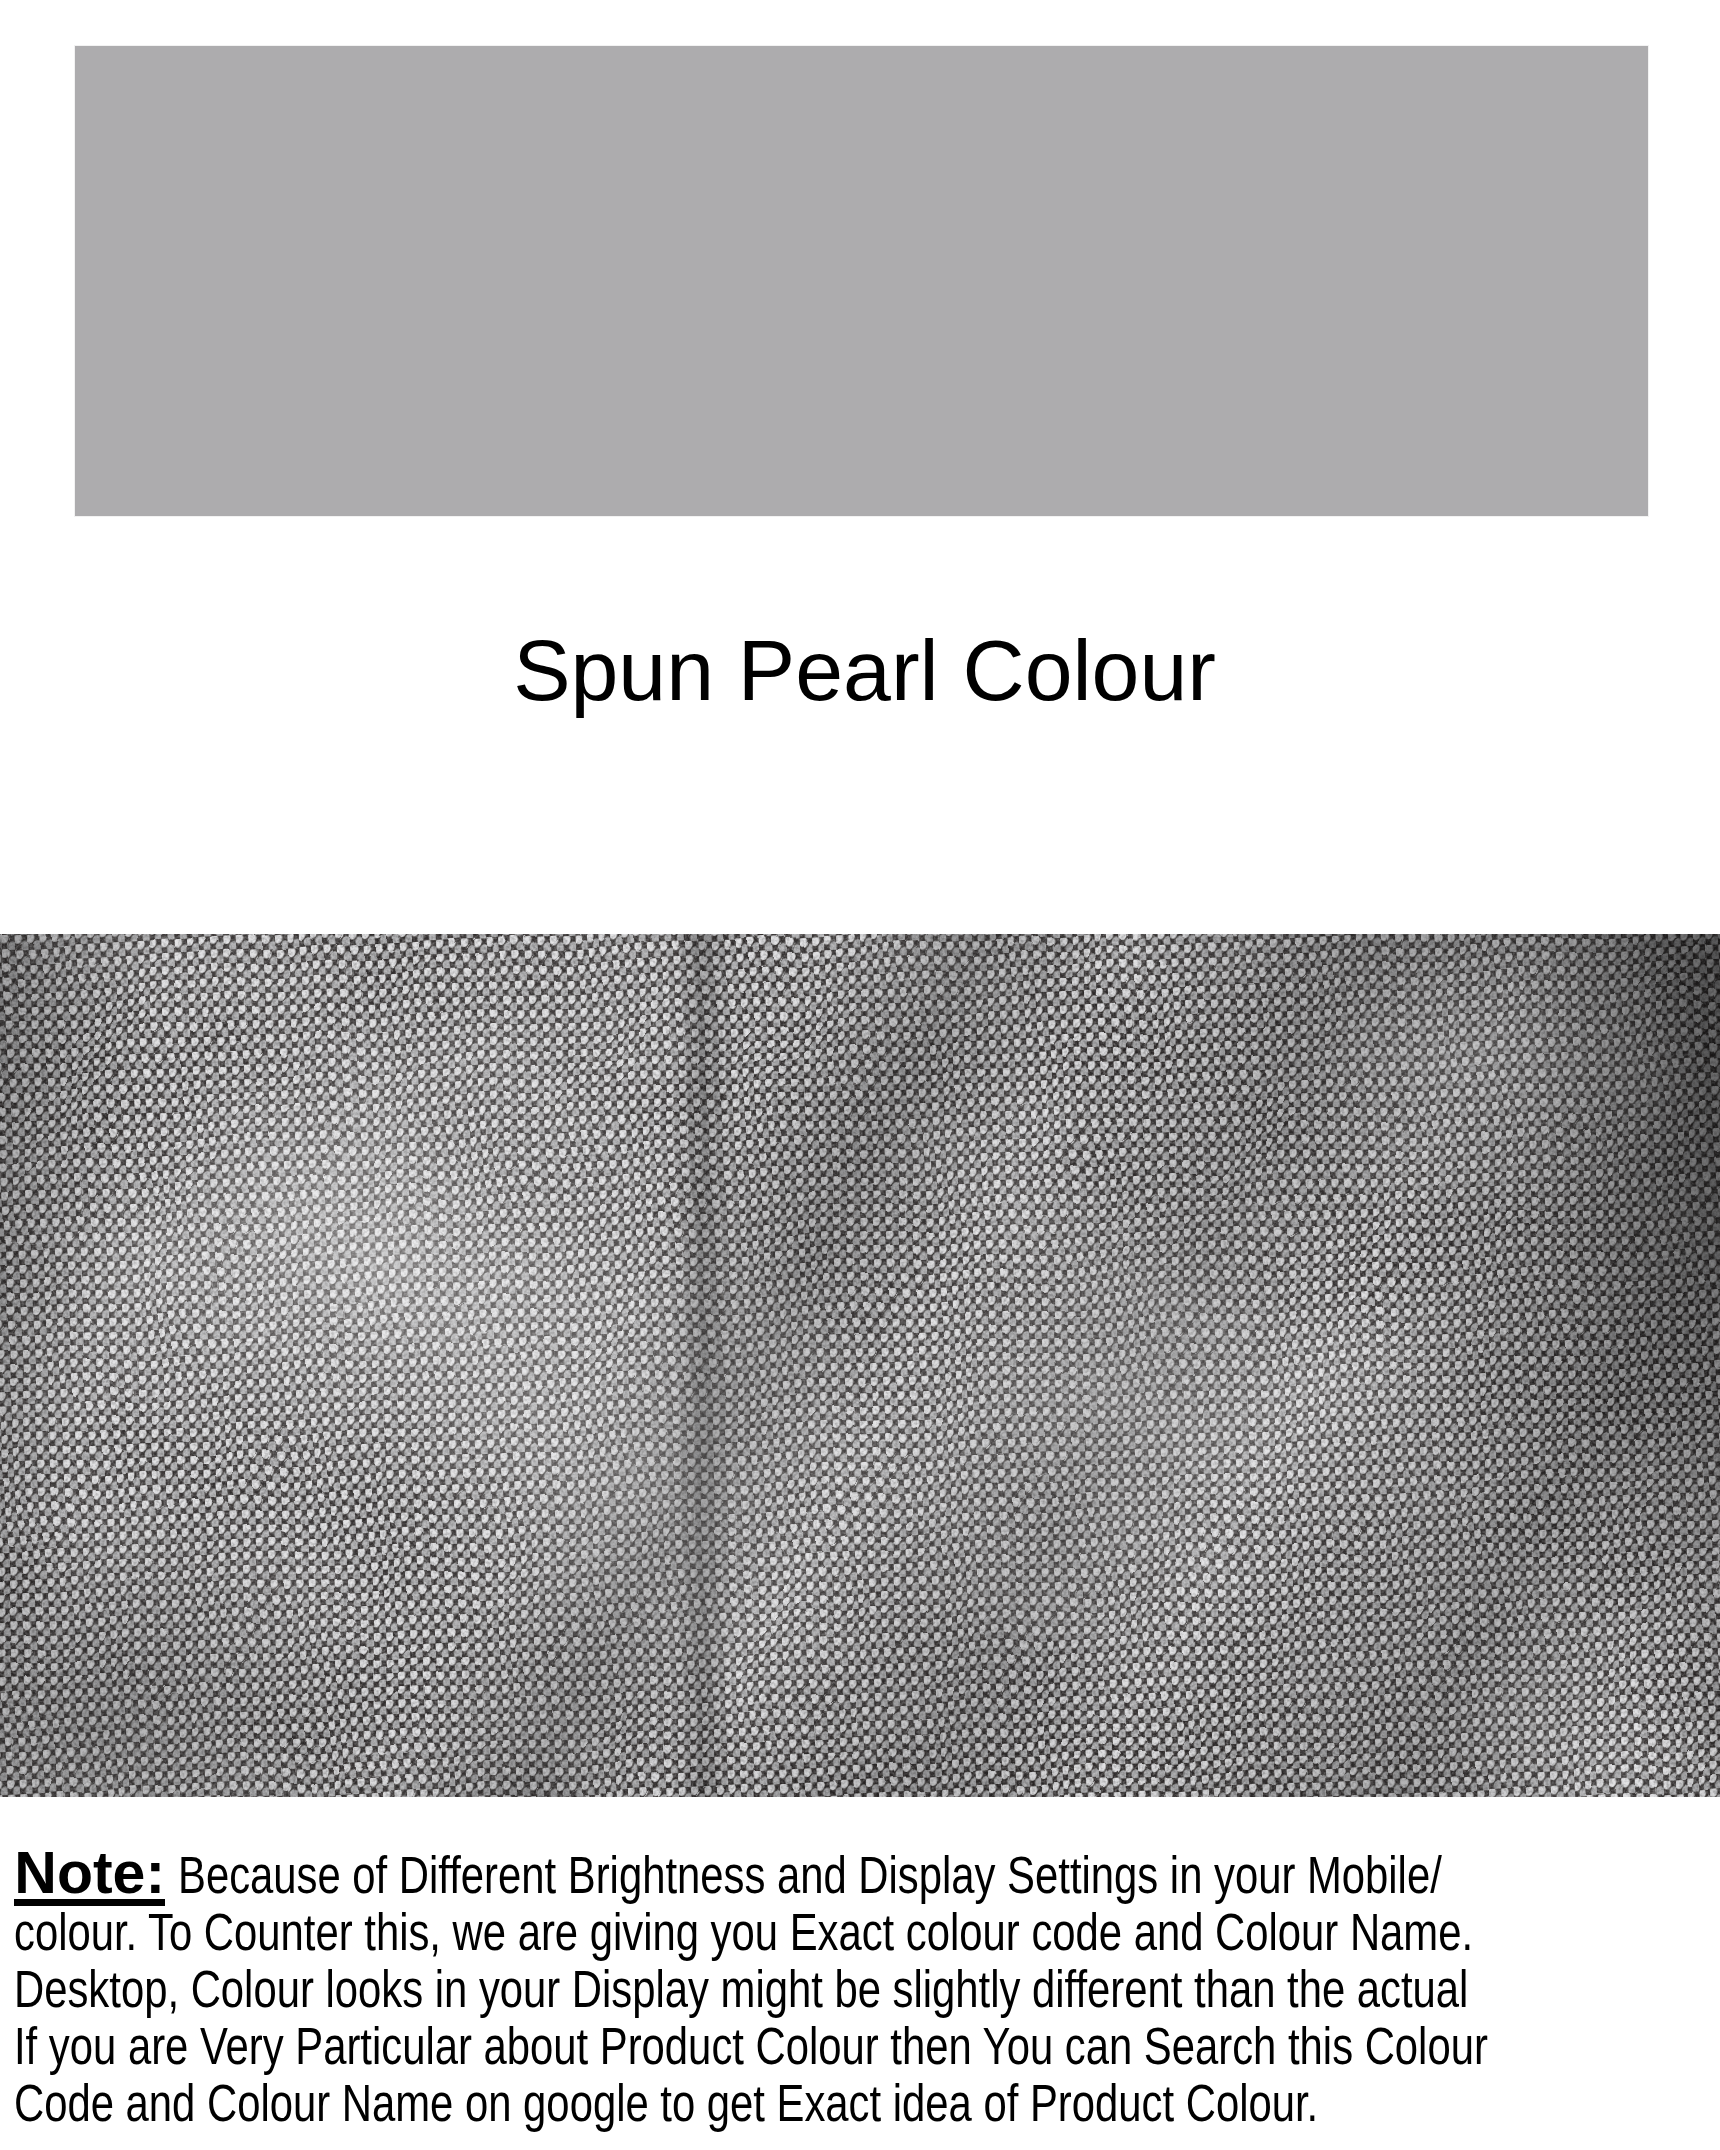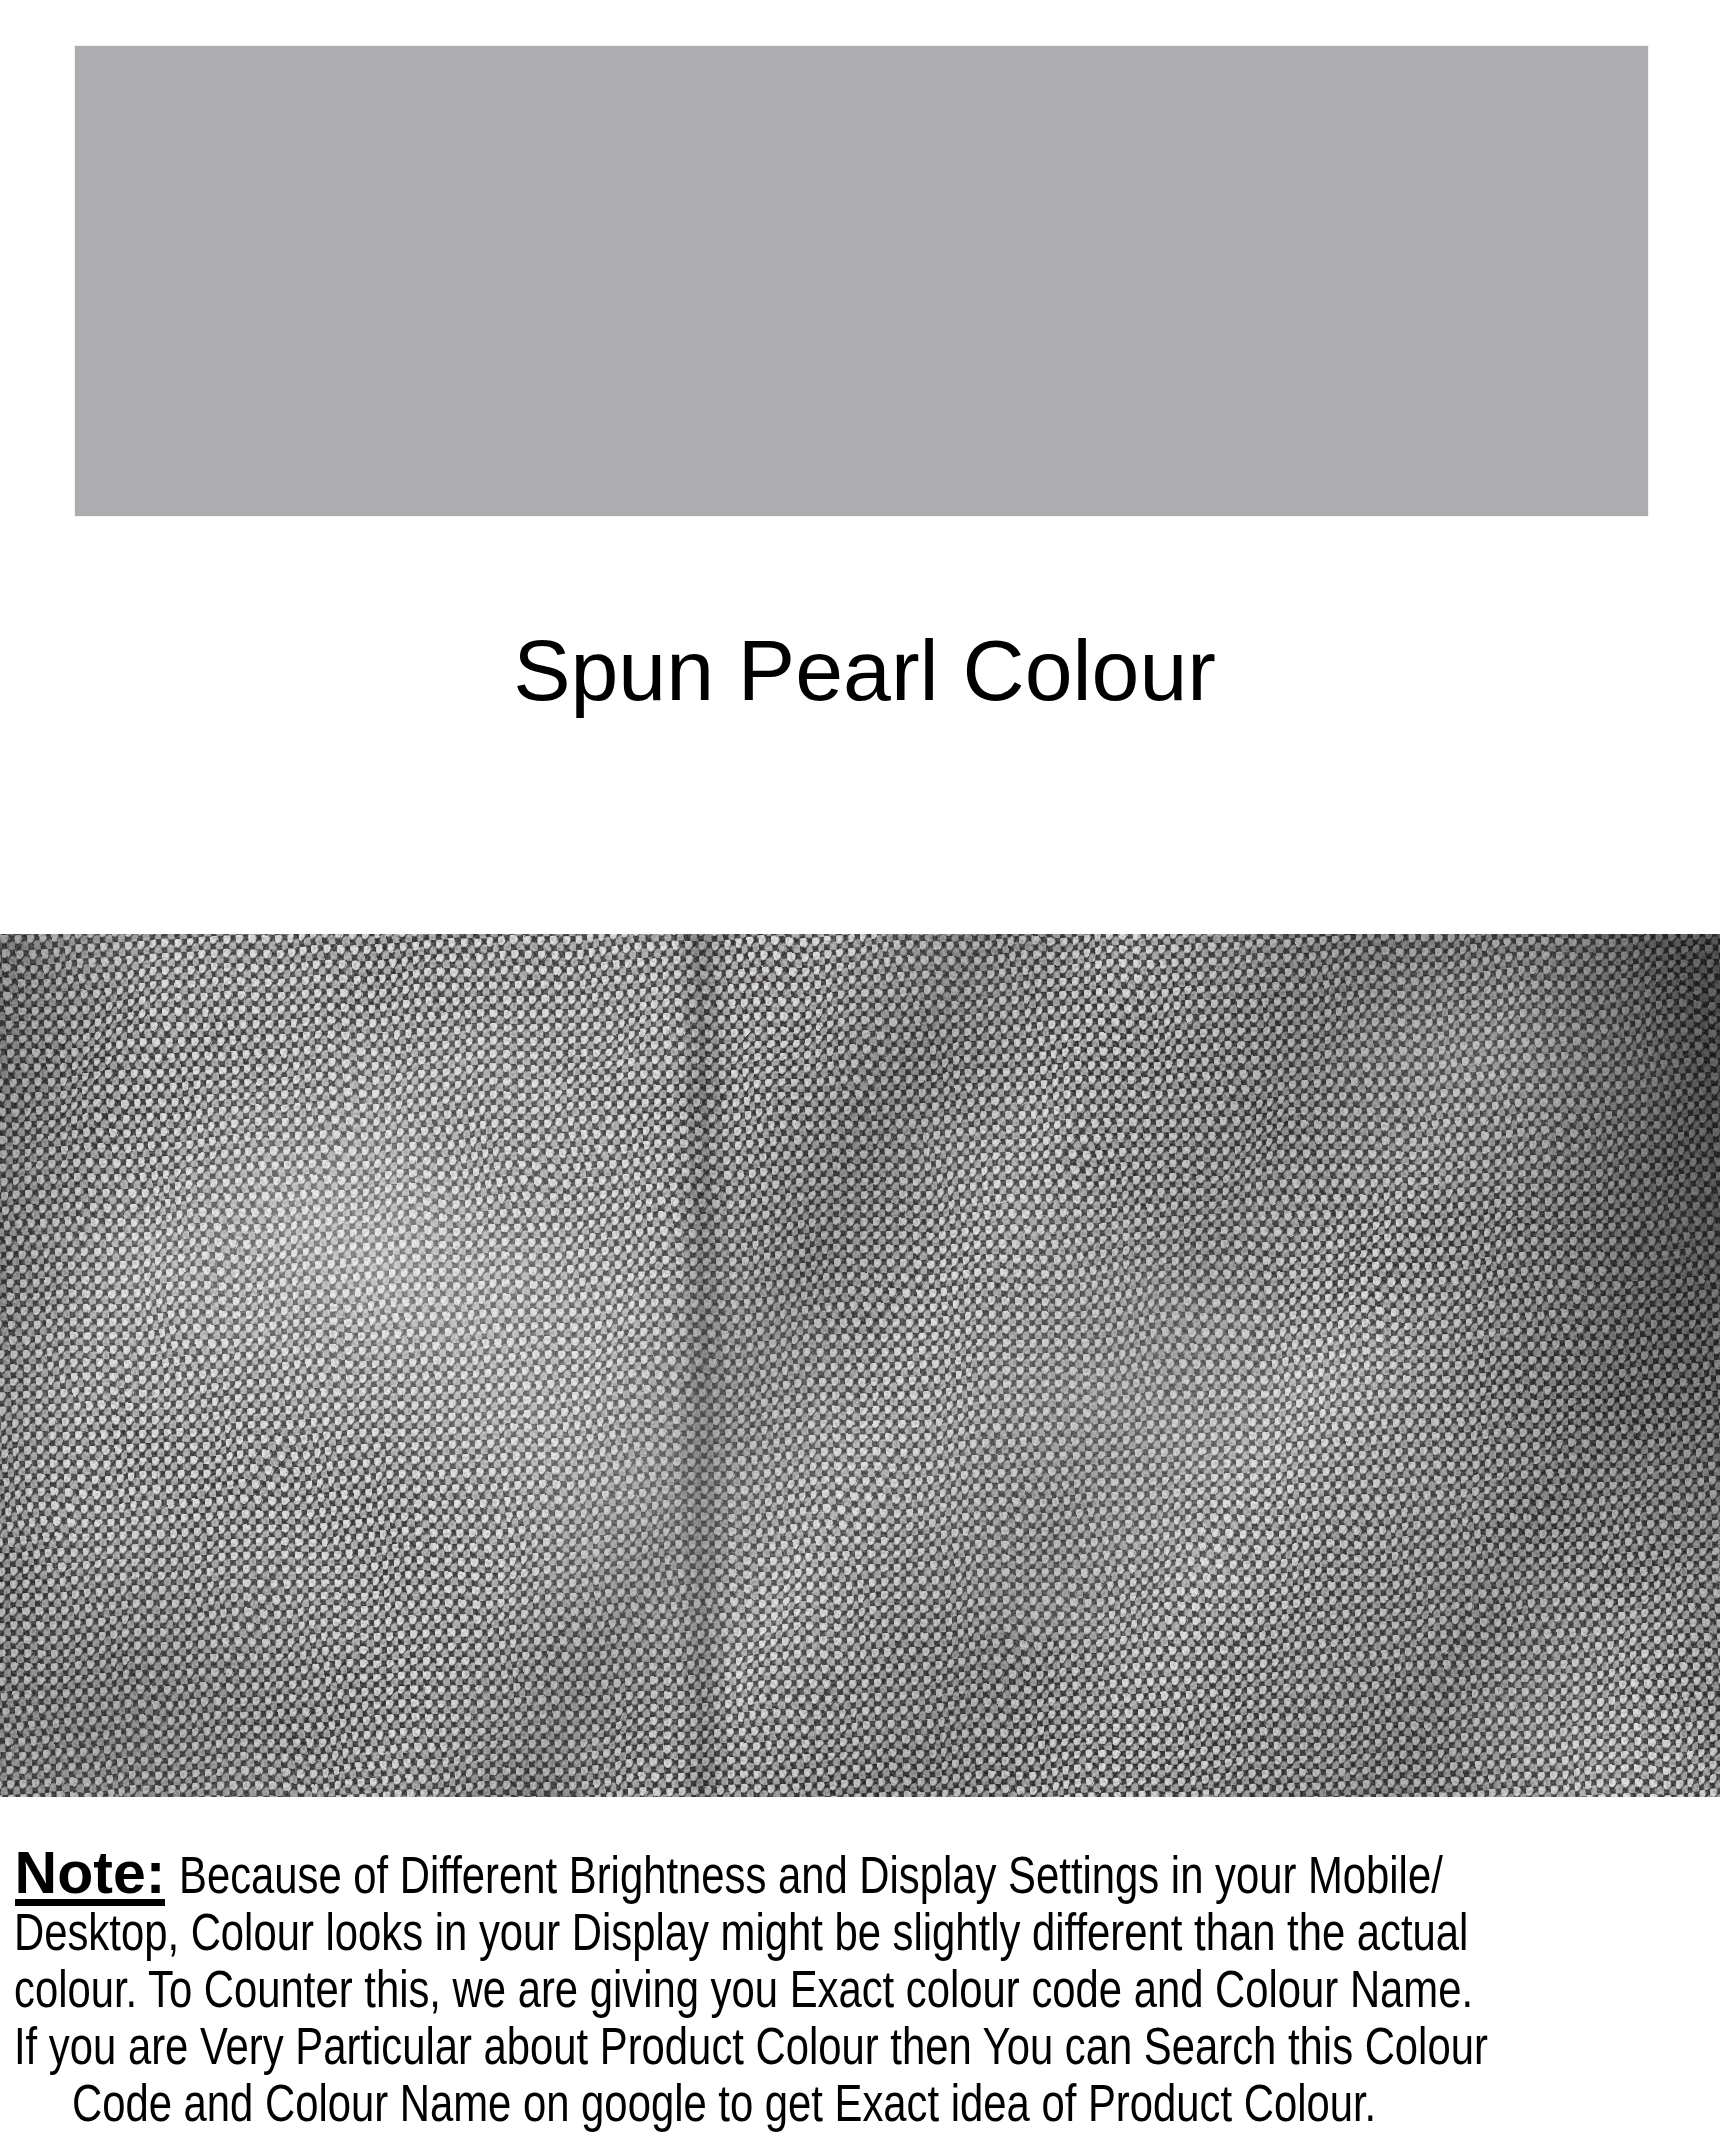--- a/index.html
+++ b/index.html
@@ -70,21 +70,20 @@
     position: absolute;
     left: 14.3px;
     top: 1847px;
     width: 1706px;
   }
   .note-line {
     height: 57px;
     line-height: 57px;
     white-space: nowrap;
     font-size: 51px;
-    text-align: center;
   }
   .note-body {
     display: inline-block;
     transform: scaleX(0.82);
     transform-origin: 0 100%;
     white-space: nowrap;
   }
   .note-label {
     display: inline-block;
     font-size: 59px;
@@ -138,24 +137,24 @@
       <rect width="1800" height="903" filter="url(#mottle)" opacity="0.3"></rect>
     </svg>
     <div class="fabric-shading"></div>
   </div>
 
   <div class="note">
     <div class="note-line">
       <span class="note-label">Note:</span><span class="note-body">Because of Different Brightness and Display Settings in your Mobile/</span>
     </div>
     <div class="note-line">
-      <span class="note-body">Desktop, Colour looks in your Display might be slightly different than the actual</span>
+      <span class="note-body">colour. To Counter this, we are giving you Exact colour code and Colour Name.</span>
     </div>
     <div class="note-line">
-      <span class="note-body">colour. To Counter this, we are giving you Exact colour code and Colour Name.</span>
+      <span class="note-body">Desktop, Colour looks in your Display might be slightly different than the actual</span>
     </div>
     <div class="note-line">
       <span class="note-body">If you are Very Particular about Product Colour then You can Search this Colour</span>
     </div>
     <div class="note-line">
       <span class="note-body">Code and Colour Name on google to get Exact idea of Product Colour.</span>
     </div>
   </div>
 
 </div>

